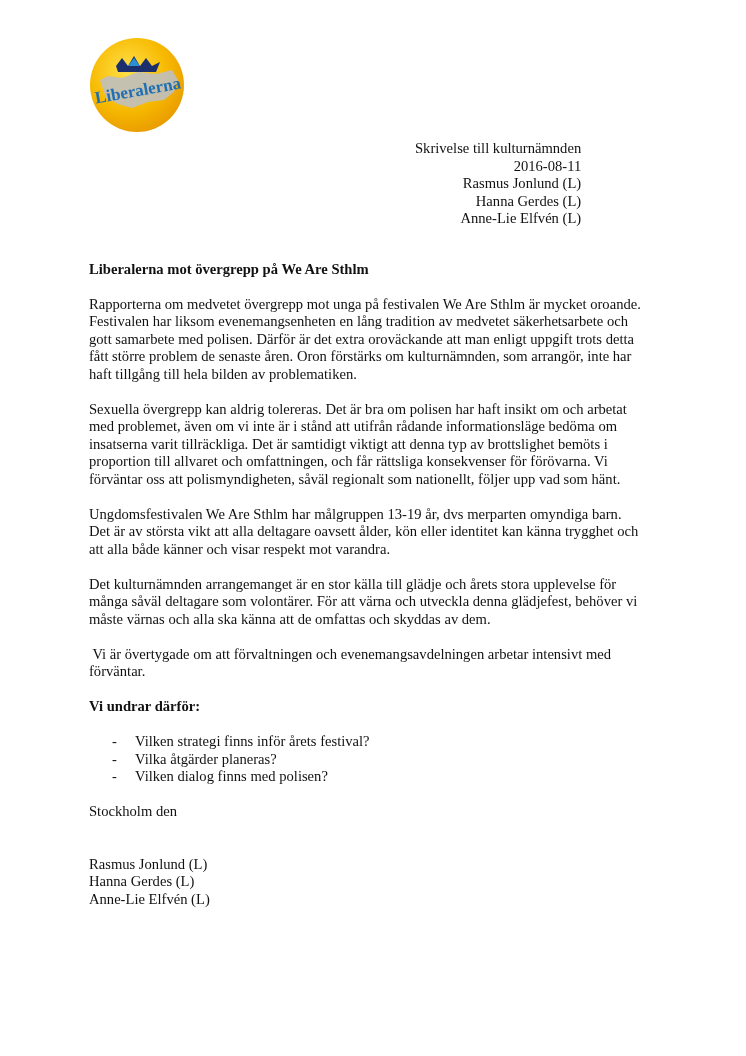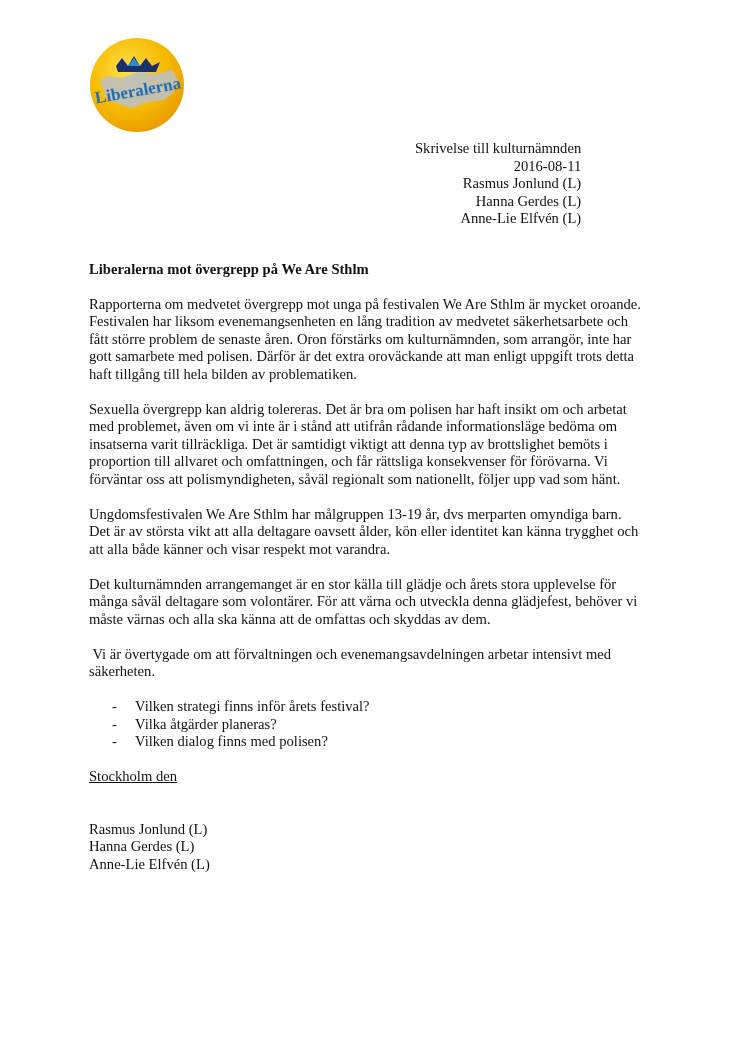--- a/index.html
+++ b/index.html
@@ -9,21 +9,21 @@
     .header-block { position: absolute; left: 415px; top: 140px; line-height: 17.6px; text-align: right; }
     .header-block div { white-space: nowrap; }
     .body { position: absolute; left: 89px; top: 261px; width: 600px; line-height: 17.5px; }
     .title { font-weight: bold; margin: 0 0 17px 0; }
     .para { margin: 0 0 17.5px 0; }
     .para div { white-space: nowrap; }
     .q-title { font-weight: bold; margin: 0 0 17.5px 0; }
     ul.questions { list-style: none; margin: 0 0 17.5px 0; padding: 0; }
     ul.questions li { position: relative; padding-left: 46px; white-space: nowrap; }
     ul.questions li .dash { position: absolute; left: 23px; }
-    .place { margin: 16px 0 35px 0; text-decoration: underline; }
+    .place { margin: 16px 0 35px 0; }
     .signers div { white-space: nowrap; }
   </style>
 </head>
 <body>
 
 <div class="logo">
   <svg width="98" height="98" viewBox="0 0 98 98">
     <defs>
       <radialGradient id="lg" cx="40%" cy="35%" r="70%">
         <stop offset="0%" stop-color="#ffe14a"></stop>
@@ -46,22 +46,22 @@
   <div>Hanna Gerdes (L)</div>
   <div>Anne-Lie Elfvén (L)</div>
 </div>
 
 <div class="body">
   <div class="title">Liberalerna mot övergrepp på We Are Sthlm</div>
 
   <div class="para">
     <div>Rapporterna om medvetet övergrepp mot unga på festivalen We Are Sthlm är mycket oroande.</div>
     <div>Festivalen har liksom evenemangsenheten en lång tradition av medvetet säkerhetsarbete och</div>
+    <div>gott samarbete med polisen. Därför är det extra oroväckande att man enligt uppgift trots detta</div>
     <div>fått större problem de senaste åren. Oron förstärks om kulturnämnden, som arrangör, inte har</div>
-    <div>gott samarbete med polisen. Därför är det extra oroväckande att man enligt uppgift trots detta</div>
     <div>haft tillgång till hela bilden av problematiken.</div>
   </div>
 
   <div class="para">
     <div>Sexuella övergrepp kan aldrig tolereras. Det är bra om polisen har haft insikt om och arbetat</div>
     <div>med problemet, även om vi inte är i stånd att utifrån rådande informationsläge bedöma om</div>
     <div>insatserna varit tillräckliga. Det är samtidigt viktigt att denna typ av brottslighet bemöts i</div>
     <div>proportion till allvaret och omfattningen, och får rättsliga konsekvenser för förövarna. Vi</div>
     <div>förväntar oss att polismyndigheten, såväl regionalt som nationellt, följer upp vad som hänt.</div>
   </div>
@@ -73,23 +73,24 @@
   </div>
 
   <div class="para">
     <div>Det kulturnämnden arrangemanget är en stor källa till glädje och årets stora upplevelse för</div>
     <div>många såväl deltagare som volontärer. För att värna och utveckla denna glädjefest, behöver vi</div>
     <div>måste värnas och alla ska känna att de omfattas och skyddas av dem.</div>
   </div>
 
   <div class="para">
     <div style="white-space:pre;"> Vi är övertygade om att förvaltningen och evenemangsavdelningen arbetar intensivt med</div>
-    <div>säkerheten.</div>
+    <div>förväntar.</div>
   </div>
 
+  <div class="q-title">Vi undrar därför:</div>
 
   <ul class="questions">
     <li>
       <span class="dash">-</span>
       <span>Vilken strategi finns inför årets festival?</span>
     </li>
     <li>
       <span class="dash">-</span>
       <span>Vilka åtgärder planeras?</span>
     </li>

